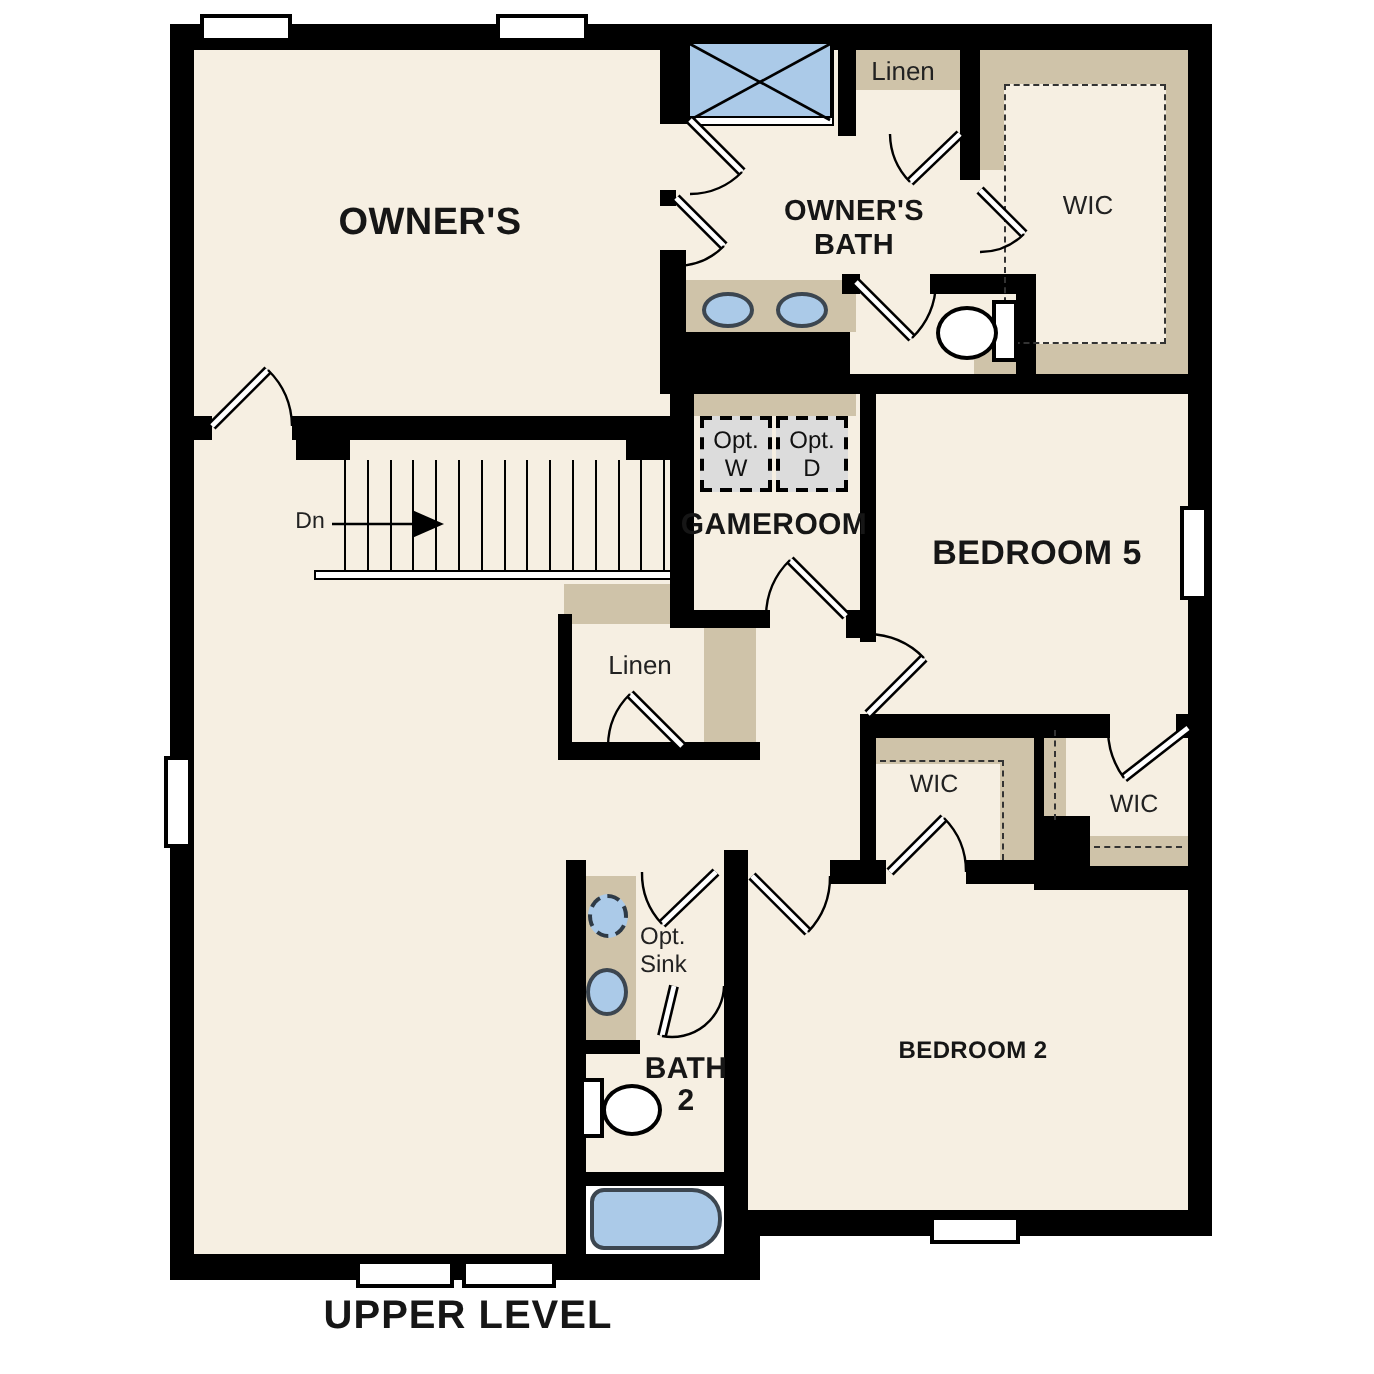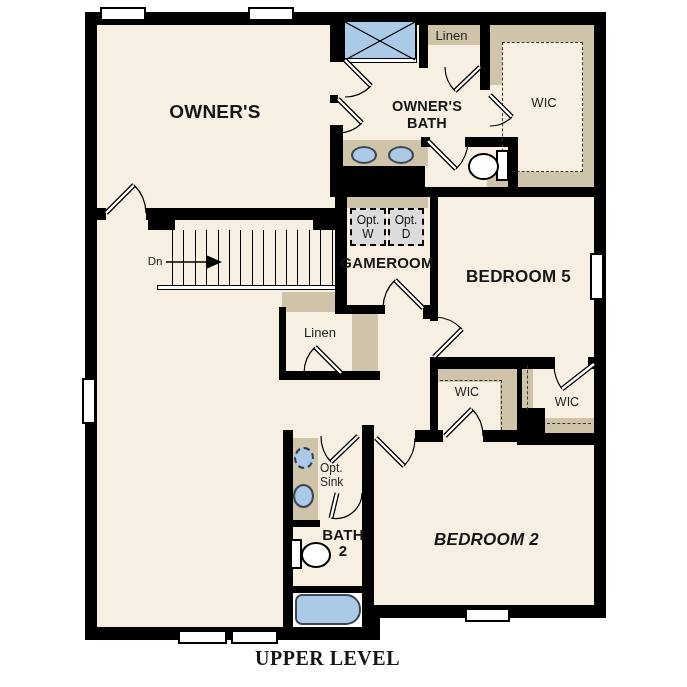--- a/index.html
+++ b/index.html
@@ -207,21 +207,21 @@
   <div class="lbl z8" style="left:377px;top:98px;width:100px;font-size:14.5px;line-height:17px;">
     <div>OWNER'S</div>
     <div>BATH</div>
   </div>
 
 
   <div class="lbl z8" style="left:337px;top:254px;width:100px;font-size:15px;">GAMEROOM</div>
 
   <div class="lbl z8" style="left:441px;top:267px;width:155px;font-size:17px;">BEDROOM 5</div>
 
-  <div class="lbl z8" style="left:409px;top:530px;width:155px;font-size:17px;font-style:italic;">BEDROOM 2</div>
+  <div class="lbl z8" style="left:409px;top:518px;width:155px;font-size:12px;">BEDROOM 2</div>
 
   <div class="lbl z8" style="left:312px;top:527px;width:62px;font-size:15px;line-height:16px;">
     <div>BATH</div>
     <div>2</div>
   </div>
 
   <div class="lbl-sm z8" style="left:513px;top:95px;width:62px;font-size:13px;">WIC</div>
 
   <div class="lbl-sm z8" style="left:436px;top:385px;width:62px;font-size:12.5px;">WIC</div>
 
@@ -231,15 +231,15 @@
 
   <div class="lbl-sm z8" style="left:289px;top:325px;width:62px;font-size:13px;">Linen</div>
 
   <div class="lbl-sm z8" style="left:144px;top:255px;width:22px;font-size:11.5px;">Dn</div>
 
   <div class="lbl-sm z8" style="left:320px;top:461px;width:36px;font-size:12px;line-height:14px;text-align:left;">
     <div>Opt.</div>
     <div>Sink</div>
   </div>
 
-  <div class="lbl z8" style="left:100px;top:647px;width:300px;font-size:20px;text-align:right;letter-spacing:.5px;font-family:Liberation Serif, serif;">UPPER LEVEL</div>
+  <div class="lbl z8" style="left:84px;top:647px;width:300px;font-size:20px;text-align:center;letter-spacing:.5px;">UPPER LEVEL</div>
 
 </div>
 
 </body></html>

